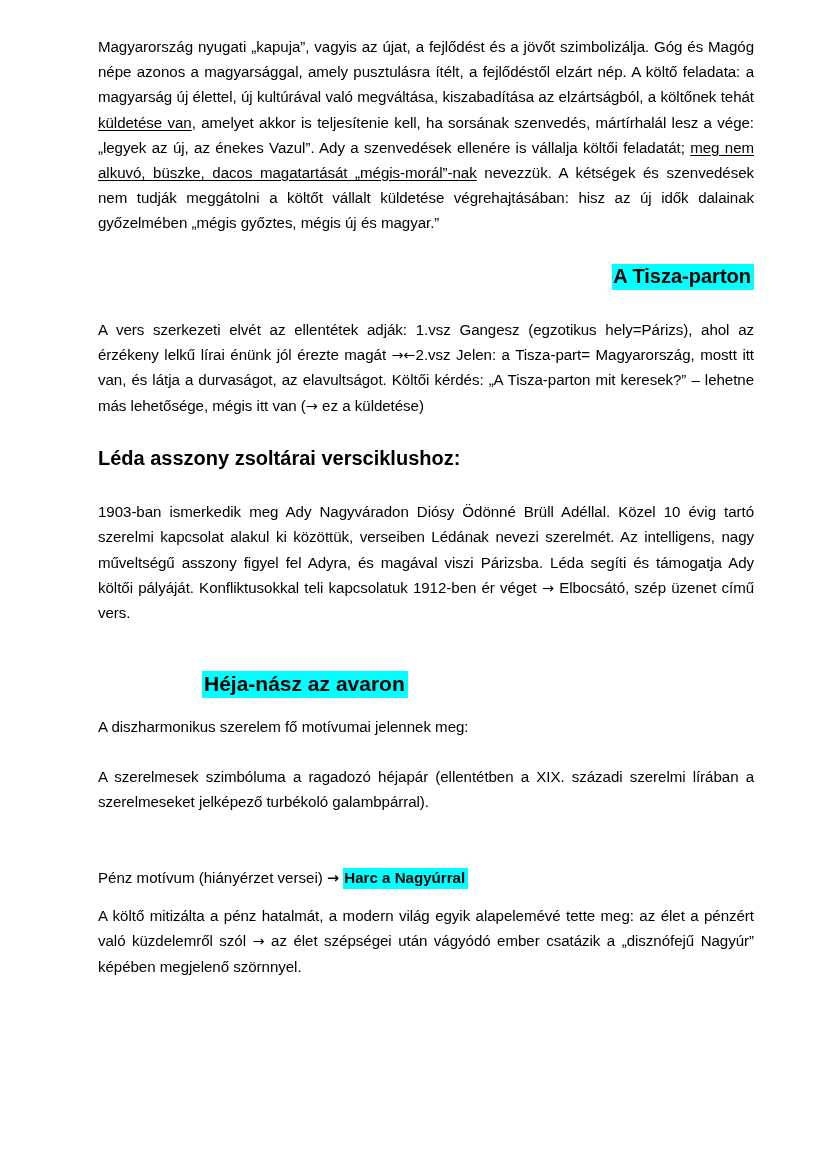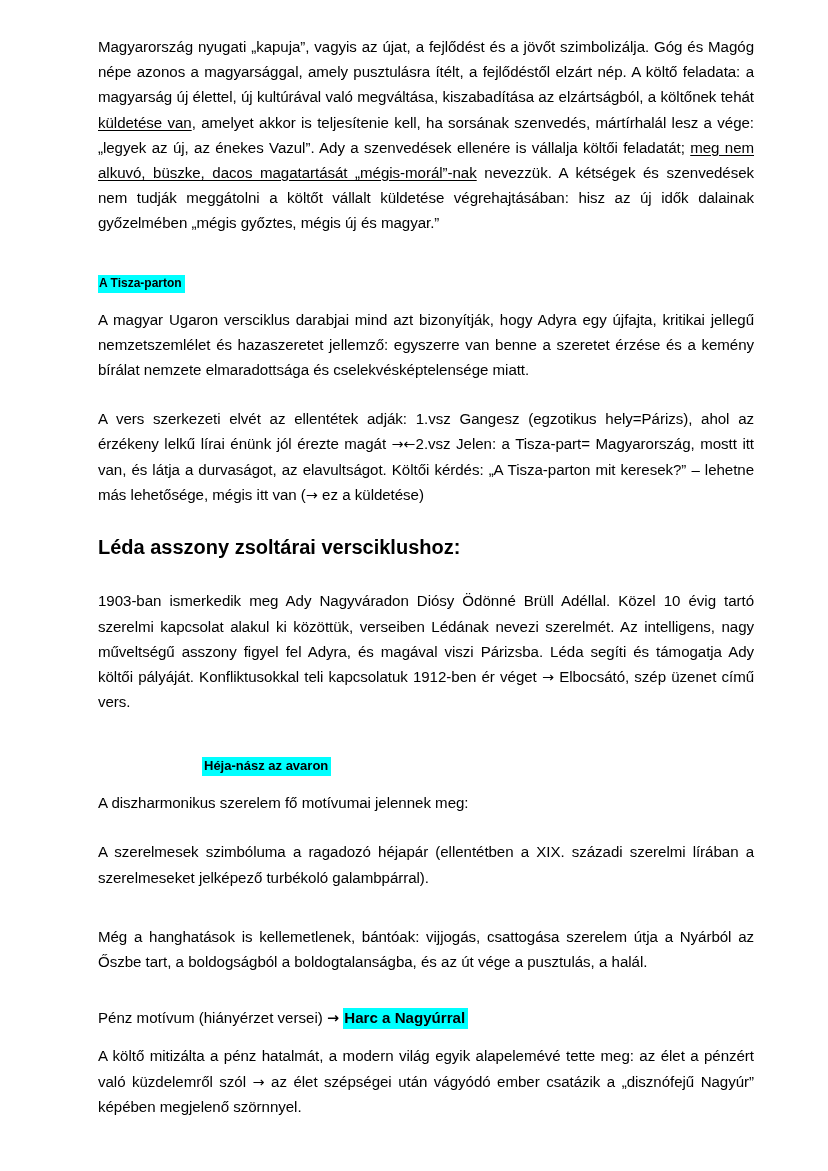--- a/index.html
+++ b/index.html
@@ -38,37 +38,38 @@
     font-weight: bold;
   }
   .underline {
     text-decoration: underline;
     text-underline-offset: 2px;
   }
   .hl-cyan {
     background-color: #00ffff;
   }
   .heading-left {
-    margin: 13px 0 14px 0;
-    font-size: 12px;
+    margin: 0 0 14px 0;
+    font-size: 20px;
     line-height: 1.67;
+    text-align: right;
   }
   .heading-left .hl-cyan,
   .heading-center .hl-cyan {
     font-weight: bold;
     padding: 1px 3px 3px 1px;
   }
   .heading-center {
     margin: 0 0 13px 0;
     font-size: 15.1px;
     line-height: 1.67;
   }
   .heading-indent {
     margin: 0 0 13px 0;
-    font-size: 13px;
+    font-size: 21px;
     line-height: 1.67;
     padding-left: 104px;
   }
   .heading-indent .hl-cyan {
     font-weight: bold;
     padding: 1px 3px 3px 2px;
   }
   .section-title {
     margin: 0 0 14px 0;
     font-size: 20px;
@@ -84,21 +85,20 @@
 
 <div class="page">
   <div class="doc">
 
     <p class="para"><span>Magyarország nyugati „kapuja”, vagyis az újat, a fejlődést és a jövőt szimbolizálja. Góg és Magóg népe azonos a magyarsággal, amely pusztulásra ítélt, a fejlődéstől elzárt nép. A költő feladata: a magyarság új élettel, új kultúrával való megváltása, kiszabadítása az elzártságból, a költőnek tehát </span><span class="underline">küldetése van</span><span>, amelyet akkor is teljesítenie kell, ha sorsának szenvedés, mártírhalál lesz a vége: „legyek az új, az énekes Vazul”. Ady a szenvedések ellenére is vállalja költői feladatát; </span><span class="underline">meg nem alkuvó, büszke, dacos magatartását „mégis-morál”-nak</span><span> nevezzük. A kétségek és szenvedések nem tudják meggátolni a költőt vállalt küldetése végrehajtásában: hisz az új idők dalainak győzelmében „mégis győztes, mégis új és magyar.”</span></p>
 
     <div class="spacer-sm"></div>
 
     <p class="heading-left"><span class="hl-cyan">A Tisza-parton</span></p>
 
-    <p class="para">A magyar Ugaron versciklus darabjai mind azt bizonyítják, hogy Adyra egy újfajta, kritikai jellegű nemzetszemlélet és hazaszeretet jellemző: egyszerre van benne a szeretet érzése és a kemény bírálat nemzete elmaradottsága és cselekvésképtelensége miatt.</p>
 
     <div class="spacer-sm"></div>
 
     <p class="para"><span>A vers szerkezeti elvét az ellentétek adják: 1.vsz Gangesz (egzotikus hely=Párizs), ahol az érzékeny lelkű lírai énünk jól érezte magát </span><span class="arrow">→←</span><span>2.vsz Jelen: a Tisza-part= Magyarország, mostt itt van, és látja a durvaságot, az elavultságot. Költői kérdés: „A Tisza-parton mit keresek?” – lehetne más lehetősége, mégis itt van (</span><span class="arrow">→</span><span> ez a küldetése)</span></p>
 
     <div class="spacer-sm"></div>
 
     <p class="section-title">Léda asszony zsoltárai versciklushoz:</p>
 
     <div class="spacer-sm"></div>
@@ -116,21 +116,20 @@
 
     <div class="spacer-sm"></div>
 
     <p class="para">A szerelmesek szimbóluma a ragadozó héjapár (ellentétben a XIX. századi szerelmi lírában a szerelmeseket jelképező turbékoló galambpárral).</p>
 
     <div class="spacer-sm"></div>
 
 
     <div class="spacer-sm"></div>
 
-    <p class="para">Még a hanghatások is kellemetlenek, bántóak: vijjogás, csattogása szerelem útja a Nyárból az Őszbe tart, a boldogságból a boldogtalanságba, és az út vége a pusztulás, a halál.</p>
 
     <div class="spacer-md"></div>
 
     <p class="heading-center"><span>Pénz motívum (hiányérzet versei) </span><span class="arrow bold">→</span><span>&nbsp;</span><span class="hl-cyan">Harc a Nagyúrral</span></p>
 
     <p class="para"><span>A költő mitizálta a pénz hatalmát, a modern világ egyik alapelemévé tette meg: az élet a pénzért való küzdelemről szól </span><span class="arrow">→</span><span> az élet szépségei után vágyódó ember csatázik a „disznófejű Nagyúr” képében megjelenő szörnnyel.</span></p>
 
   </div>
 </div>
 

